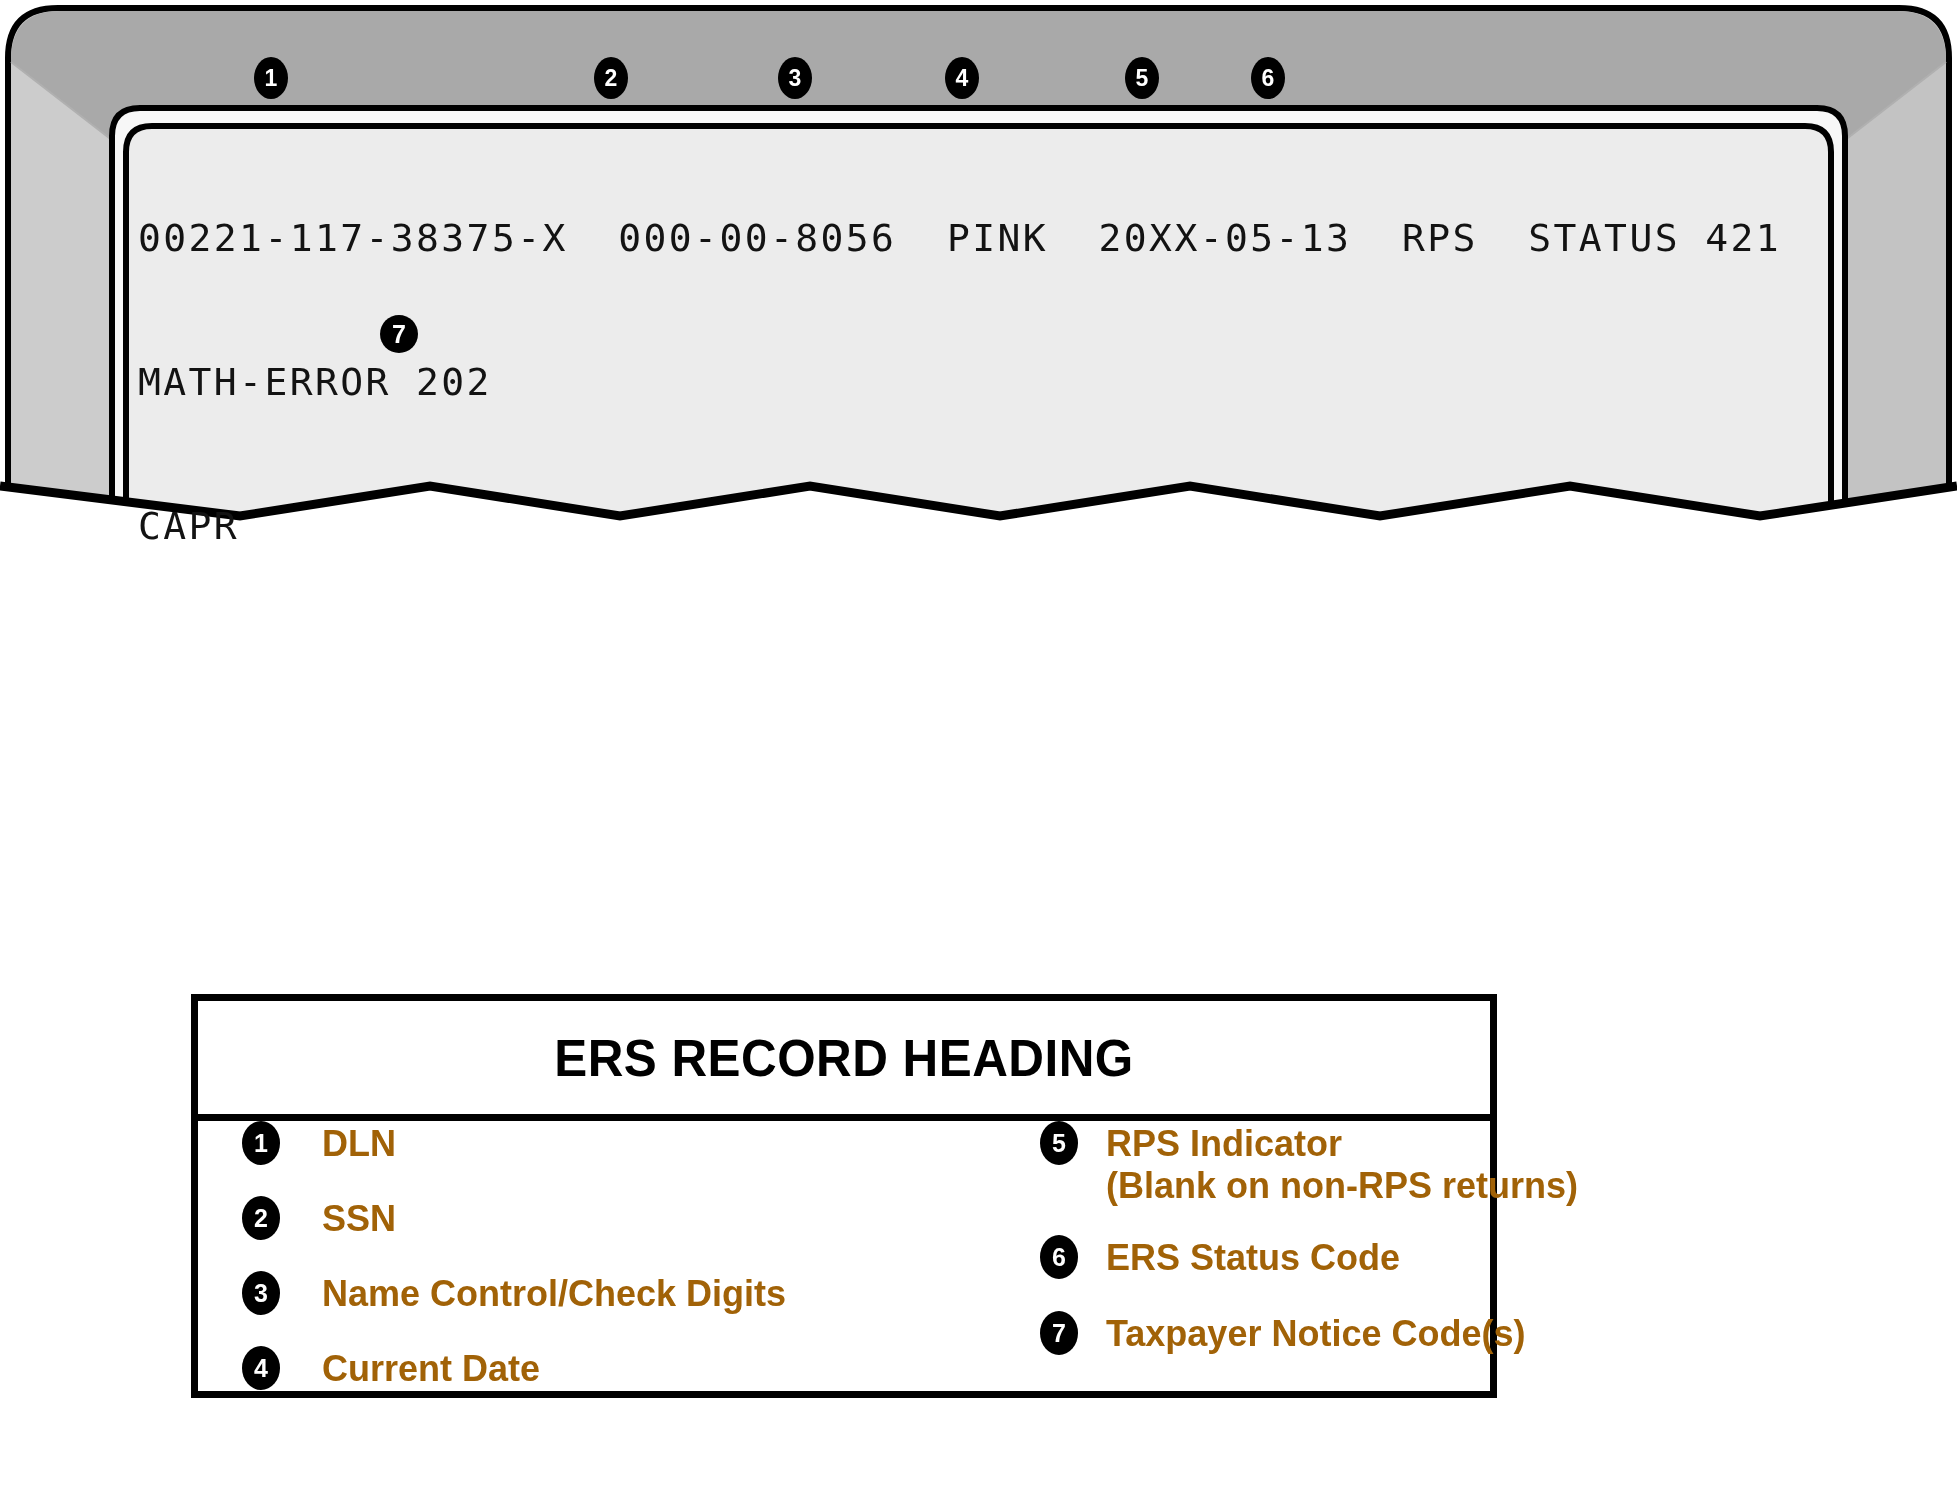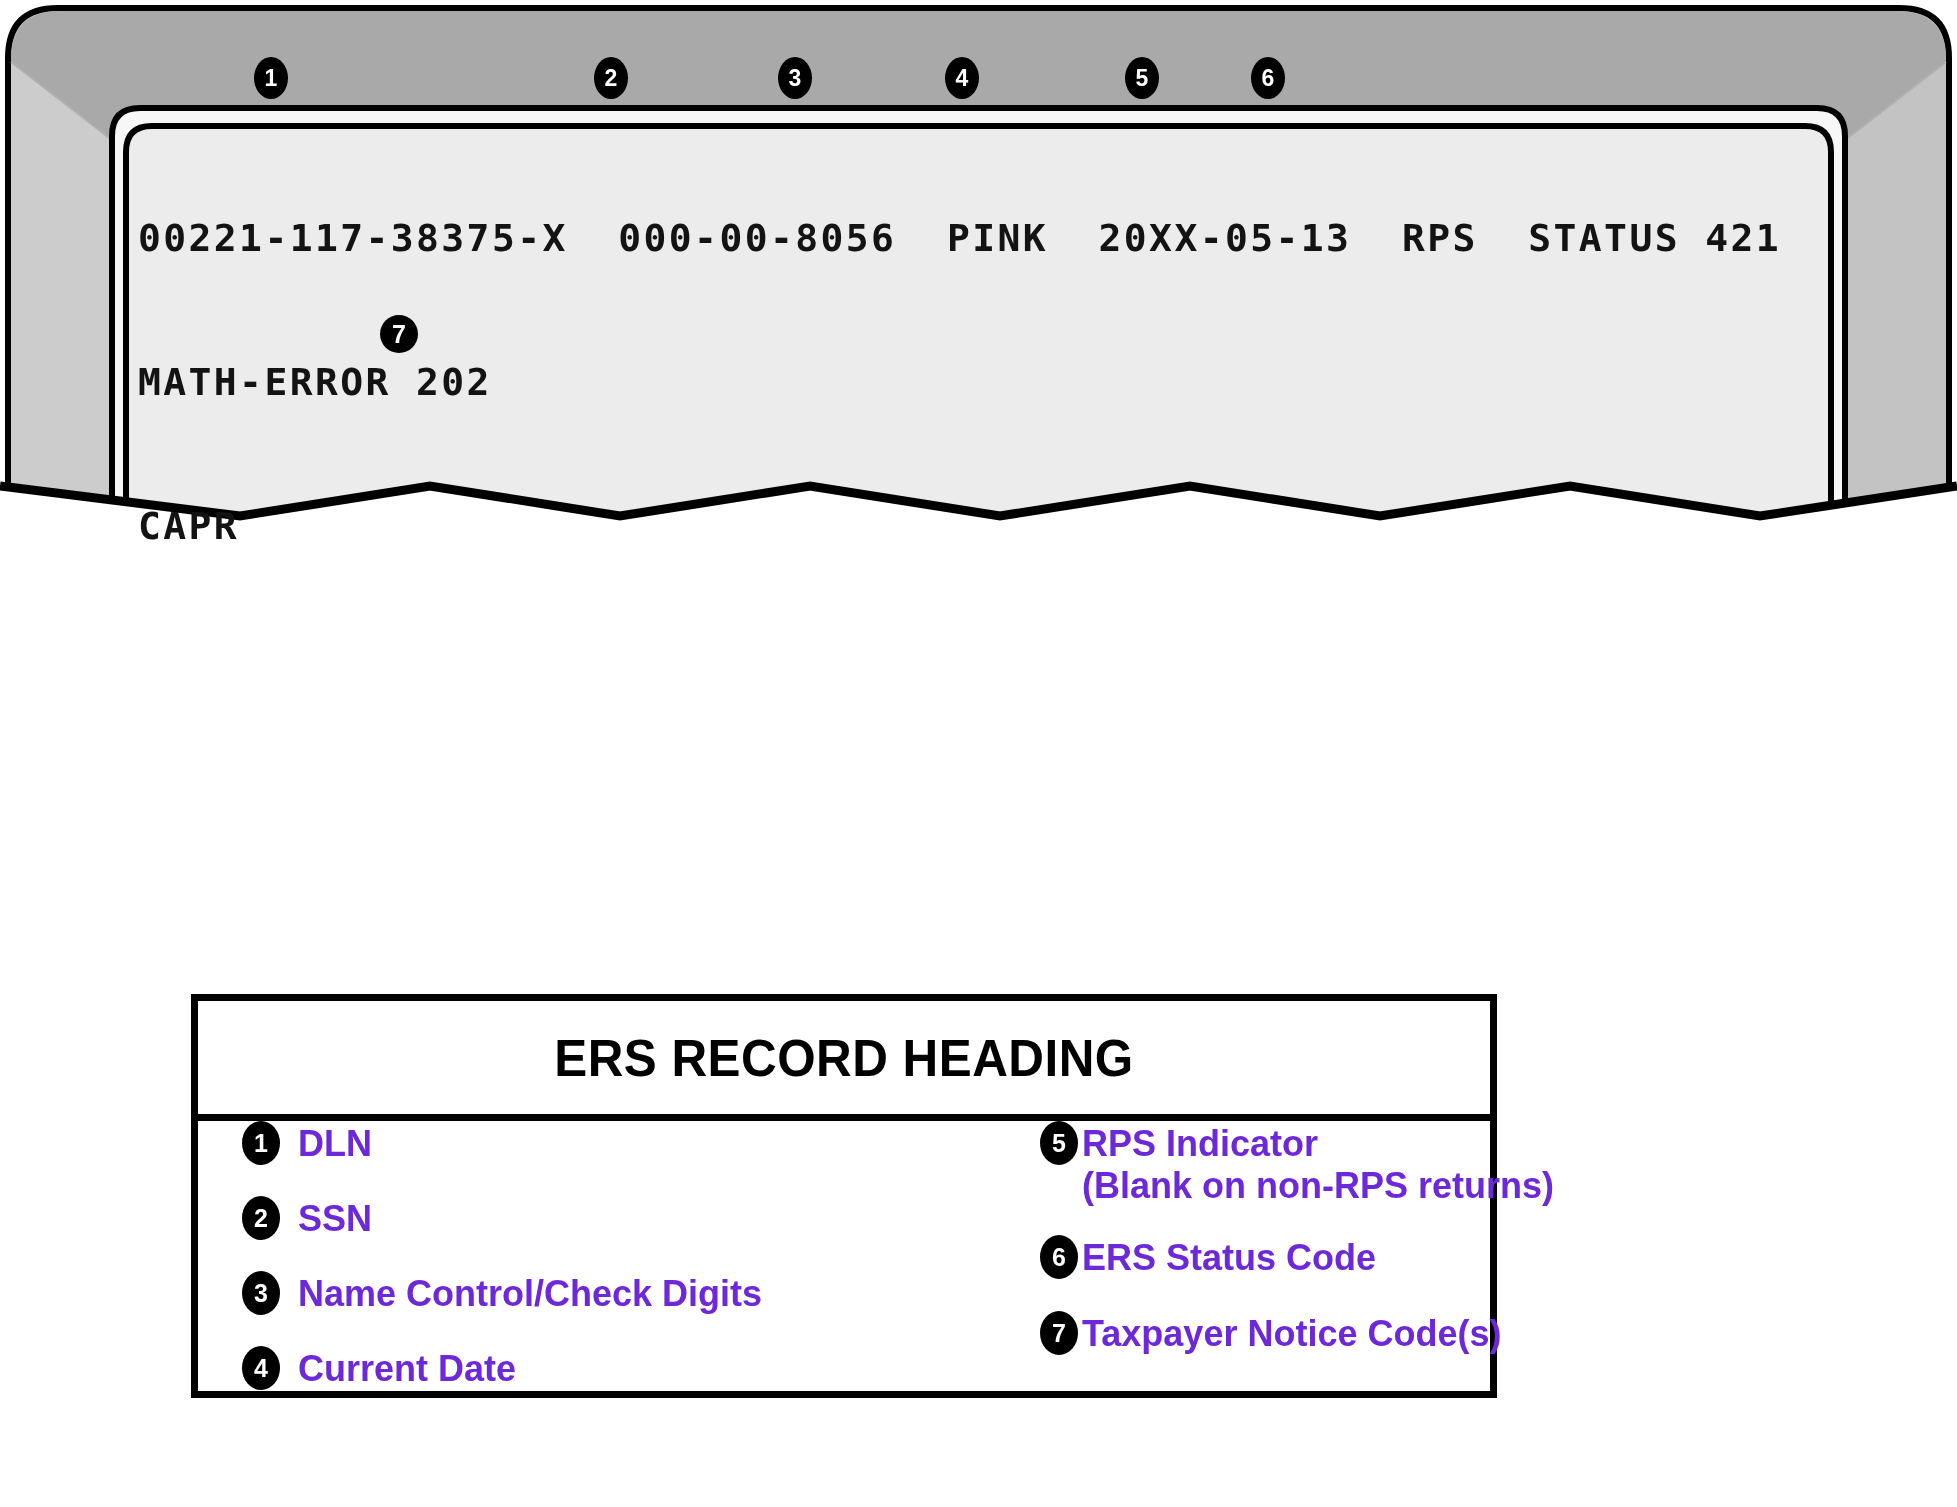--- a/index.html
+++ b/index.html
@@ -36,21 +36,20 @@
     position: absolute;
     left: 138px;
     top: 118px;
     width: 1700px;
     font-family: "DejaVu Sans Mono", "Liberation Mono", monospace;
     font-size: 38px;
     line-height: 48px;
     letter-spacing: 2.4px;
     color: #131313;
     white-space: pre;
-    font-weight: bold;
   }
   .screen-line { height: 48px; }
 
   
   #cursor-row { position: relative; }
   #cursor-arrow {
     position: absolute;
     left: -26px;
     top: 8px;
     width: 0; height: 0;
@@ -135,23 +134,24 @@
     line-height: 44px;
     text-align: center;
     font-family: "Liberation Sans", sans-serif;
     font-weight: bold;
     font-size: 25px;
   }
   .legend-label {
     font-family: "Liberation Sans", sans-serif;
     font-weight: bold;
     font-size: 36px;
-    color: #6d28d9;
+    color: #a16207;
     line-height: 42px;
     white-space: pre-line;
+    margin-left: 24px;
   }
 </style>
 </head>
 <body>
 
 <div id="terminal">
 
   <svg id="terminal-svg" width="1957" height="545" viewBox="0 0 1957 545">
     <defs>
       <clipPath id="tear-clip">

